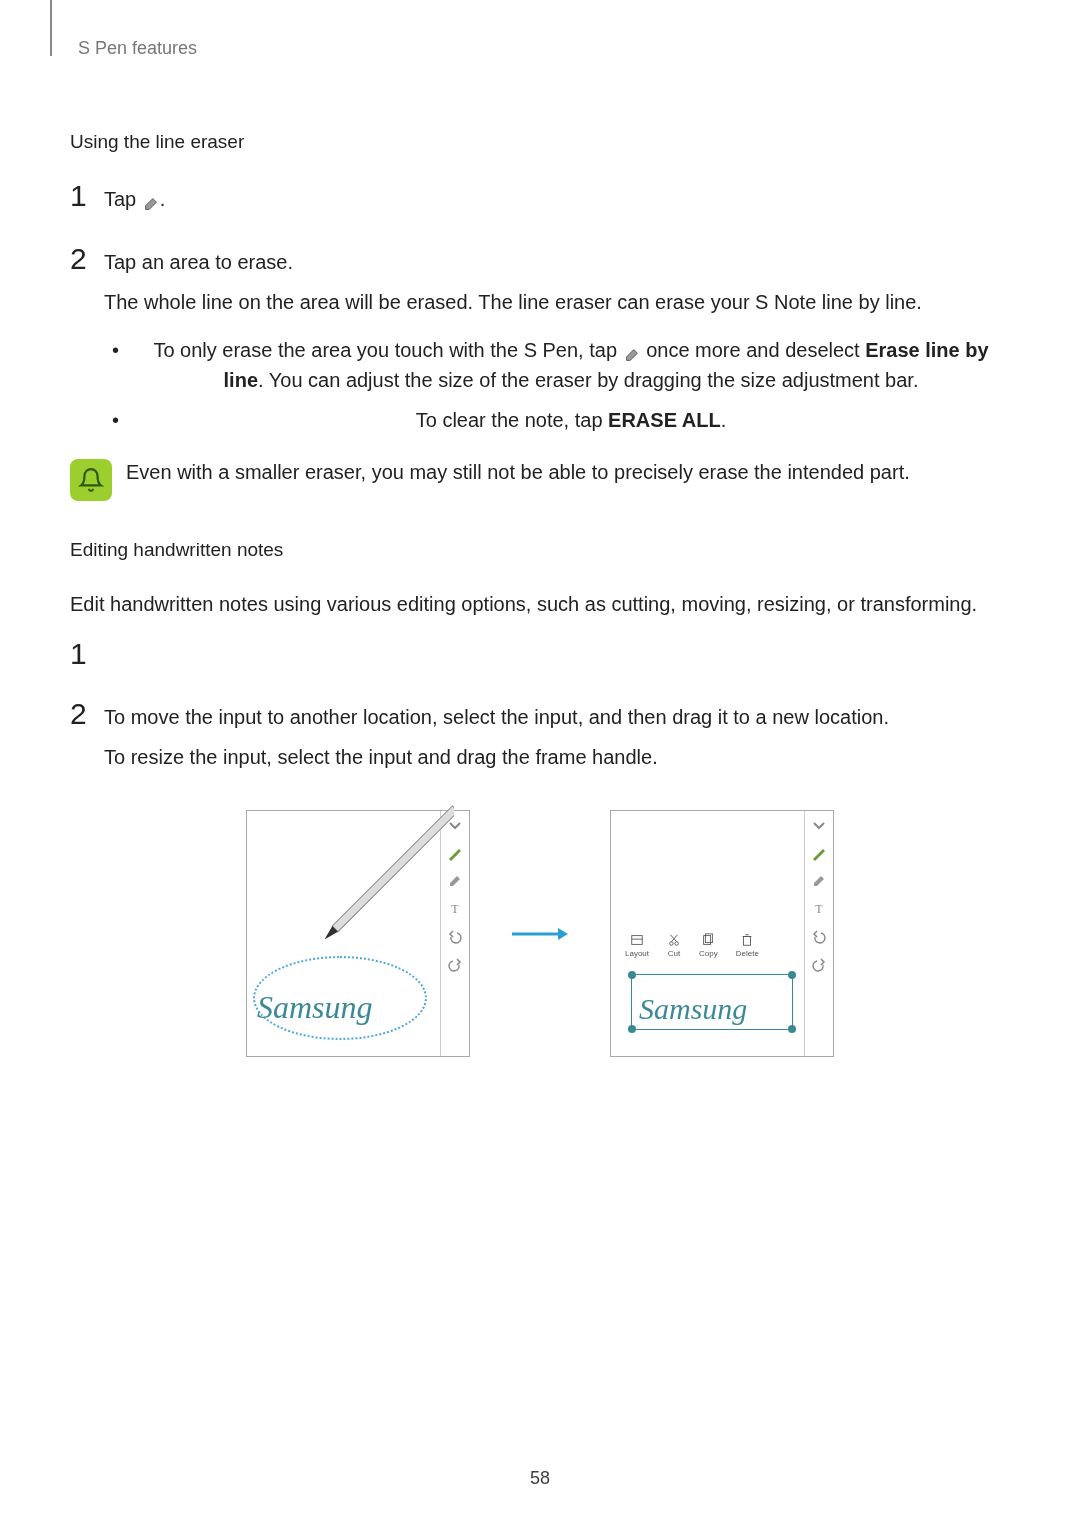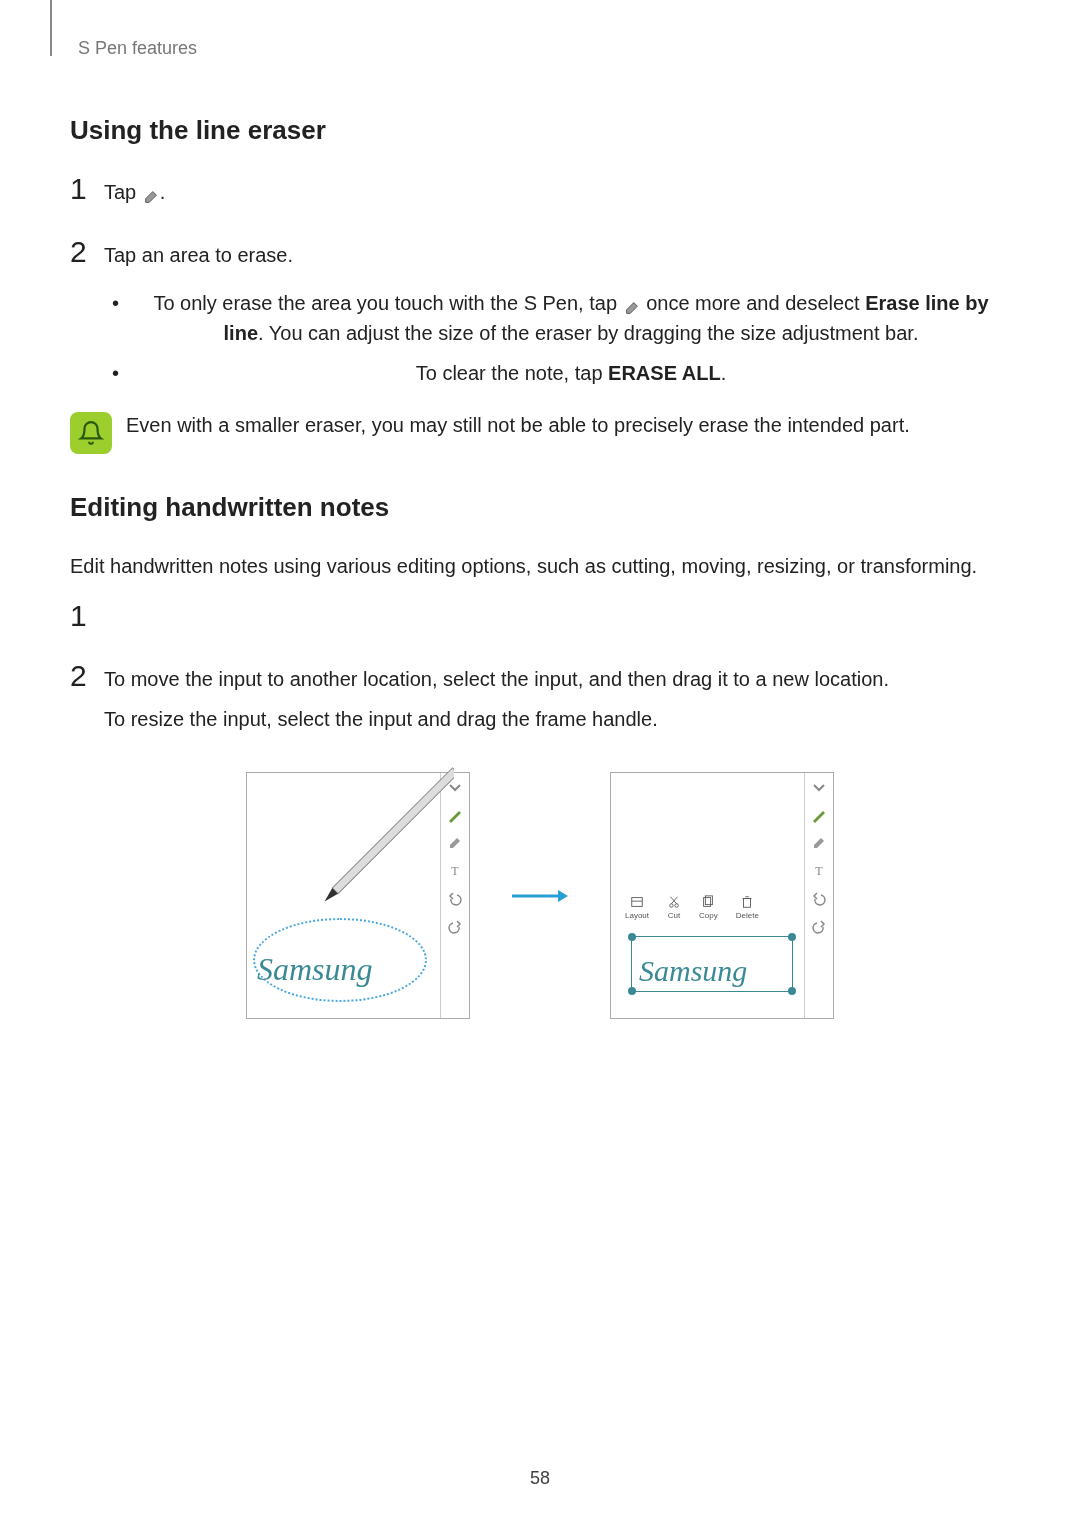--- a/index.html
+++ b/index.html
@@ -21,25 +21,25 @@
     left: 50px;
     top: 0;
     width: 2px;
     height: 56px;
     background: #888;
   }
   .page-header {
     font-size: 18px;
     color: #777;
     margin-left: 8px;
-    margin-bottom: 56px;
+    margin-bottom: 72px;
   }
   h2 {
-    font-size: 26px;
-    font-weight: 700;
+    font-size: 19px;
+    font-weight: 400;
     margin: 0 0 28px 0;
   }
   .step-row {
     display: flex;
     align-items: baseline;
     margin-bottom: 12px;
   }
   .step-num {
     font-size: 30px;
     font-weight: 400;
@@ -256,20 +256,21 @@
       </span><span>.</span>
     </div>
   </div>
 
   <div class="section-gap" style="height:18px;"></div>
 
   <div class="step-row">
     <div class="step-num">2</div>
     <div class="step-body">
       <p>Tap an area to erase.</p>
+      <p>The whole line on the area will be erased. The line eraser can erase your S Note line by line.</p>
       <ul class="bullet-list">
         <li>
           <span>To only erase the area you touch with the S Pen, tap </span>
           <span class="eraser-icon">
             <svg viewBox="0 0 20 20">
                 <polygon points="4,12 12,4 16,8 8,16 4,16" fill="#999" stroke="#555" stroke-width="1"></polygon>
               </svg>
           </span>
           <span> once more and deselect </span>
           <span class="bold">Erase line by line</span><span>. You can adjust the size of the eraser by dragging the size adjustment bar.</span>

